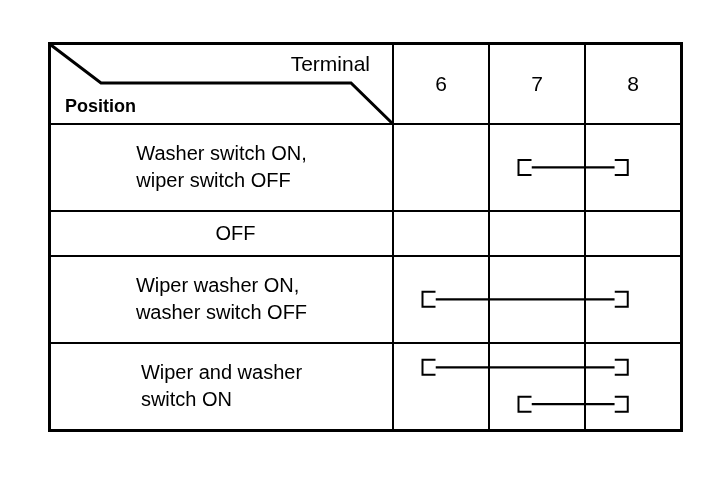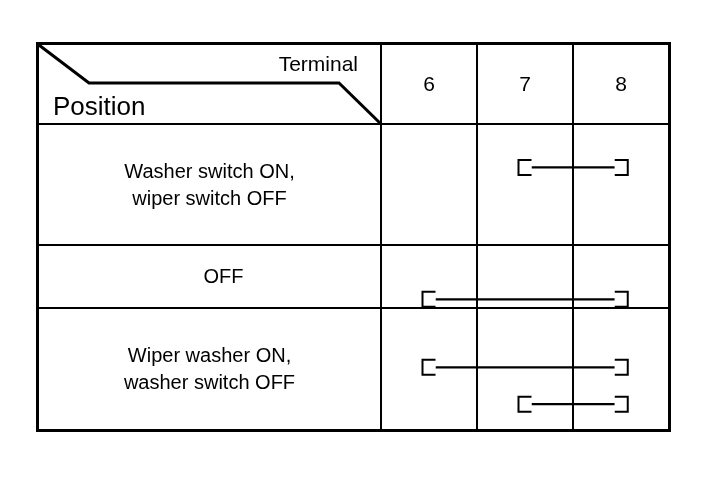--- a/index.html
+++ b/index.html
@@ -19,21 +19,21 @@
   
   #chart-wrap {
     position: absolute;
     left: 36px;
     top: 42px;
     width: 628px;
     height: 390px;
   }
   #terminal-table {
     position: absolute;
-    left: 0;
+    left: 12px;
     top: 0;
     width: 100%;
     height: 100%;
     border-collapse: collapse;
     table-layout: fixed;
     border: 1px solid #c2410c;
   }
   #terminal-table td {
     border: 2px solid #000;
     padding: 0;
@@ -66,39 +66,40 @@
     right: 22px;
     top: 6px;
     font-size: 21px;
     line-height: 26px;
     white-space: nowrap;
   }
   .corner-label-position {
     position: absolute;
     left: 14px;
     bottom: 4px;
-    font-size: 26px;
+    font-size: 18px;
     line-height: 26px;
     white-space: nowrap;
+    font-weight: bold;
   }
 
   .term-head {
     text-align: center;
     font-size: 21px;
   }
 
   
   .pos-cell {
     text-align: center;
     font-size: 20px;
     line-height: 27px;
   }
   .pos-cell .pos-inner {
     display: inline-block;
-    text-align: center;
+    text-align: left;
     white-space: pre-line;
   }
   .pos-cell.center-single .pos-inner {
     text-align: center;
     margin-left: 28px;
   }
 
   
   #wire-layer {
     position: absolute;
@@ -160,20 +161,29 @@
       <tr>
         <td class="col-pos pos-cell">
           <span class="pos-inner">Wiper washer ON,
 washer switch OFF</span>
         </td>
         <td class="col-term"></td>
         <td class="col-term"></td>
         <td class="col-term"></td>
       </tr>
 
+      <tr>
+        <td class="col-pos pos-cell">
+          <span class="pos-inner">Wiper and washer
+switch ON</span>
+        </td>
+        <td class="col-term"></td>
+        <td class="col-term"></td>
+        <td class="col-term"></td>
+      </tr>
     </tbody>
   </table>
 
   <svg id="wire-layer" viewBox="0 0 628 390" preserveAspectRatio="none">
       <g>
         <path class="wire-line" d="M 495.5 125.453125 L 578.75 125.453125"></path>
         <path class="term-box" d="M 495.5 117.953125 L 482.5 117.953125 L 482.5 132.953125 L 495.5 132.953125" fill="none"></path>
         <path class="term-box" d="M 578.75 117.953125 L 591.75 117.953125 L 591.75 132.953125 L 578.75 132.953125" fill="none"></path>
       </g>
       <g>

